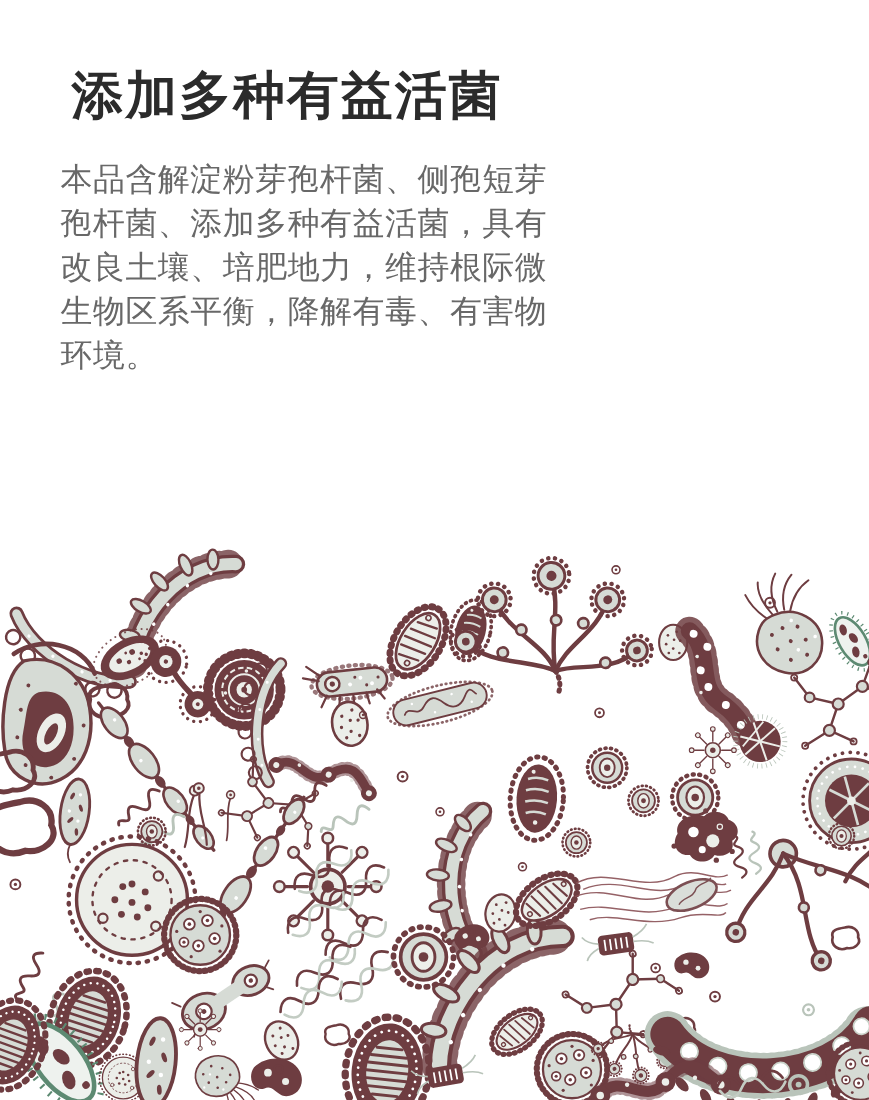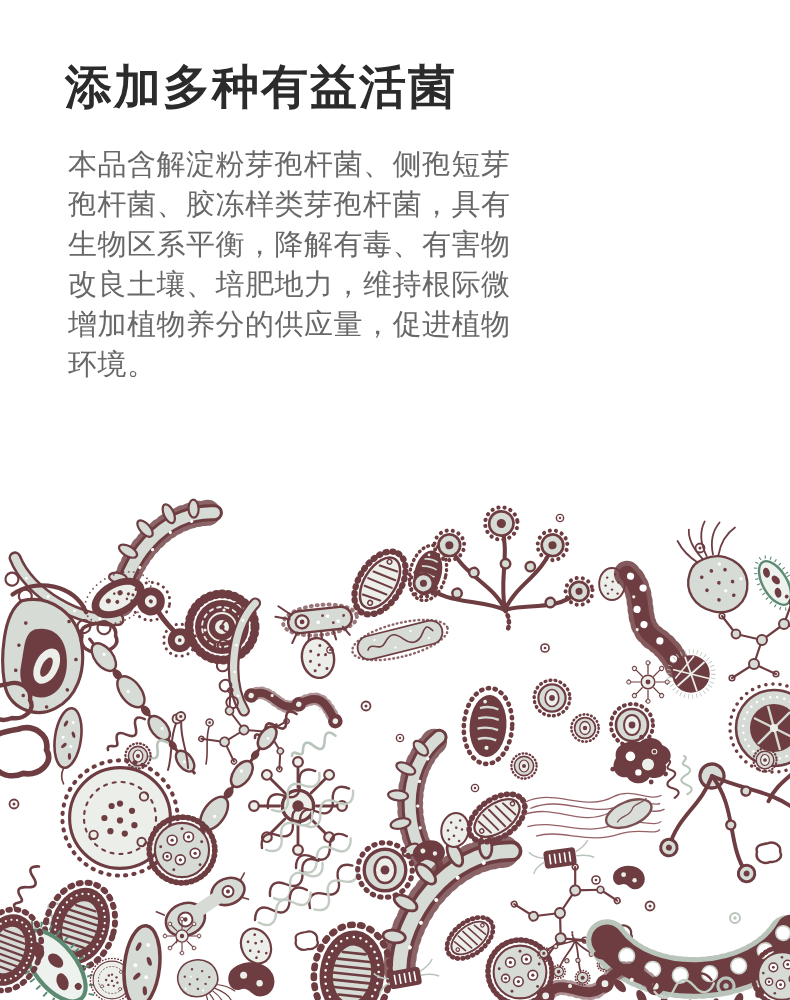--- a/index.html
+++ b/index.html
@@ -2,42 +2,41 @@
 <html><head>
 <meta charset="utf-8">
 <style>
   html,body{margin:0;padding:0;background:#fff;}
   .page{position:relative;width:790px;height:1000px;background:#fff;overflow:hidden;
         font-family:"Liberation Sans","DejaVu Sans",sans-serif;}
   .title{position:absolute;left:65px;top:62px;font-size:47px;font-weight:700;
          color:#2b2b2b;letter-spacing:2px;line-height:1.05;margin:0;white-space:nowrap;}
   .intro{position:absolute;left:55px;top:144px;color:#686868;font-size:29px;
          font-weight:400;}
-  .intro .ln{height:40px;line-height:40px;white-space:nowrap;letter-spacing:0.5px;margin-left:13px;}
+  .intro .ln{height:40px;line-height:40px;white-space:nowrap;letter-spacing:0.5px;}
   .art{position:absolute;left:0;top:488px;width:790px;height:512px;}
   
   .mk{stroke:#6e3d41;fill:none;stroke-linecap:round;}
   .fM{fill:#6e3d41;}
   .fG{fill:#d6dbd5;}
   .fL{fill:#eceee9;}
   .fW{fill:#ffffff;}
 </style>
 </head>
 <body>
 
 <div class="page">
 
   <h1 class="title">添加多种有益活菌</h1>
 
   <div class="intro">
     <div class="ln">本品含解淀粉芽孢杆菌、侧孢短芽</div>
-    <div class="ln">孢杆菌、胶冻样类芽孢杆菌，具有</div>
+    <div class="ln">孢杆菌、添加多种有益活菌，具有</div>
+    <div class="ln">改良土壤、培肥地力，维持根际微</div>
     <div class="ln">生物区系平衡，降解有毒、有害物</div>
-    <div class="ln">改良土壤、培肥地力，维持根际微</div>
-    <div class="ln">增加植物养分的供应量，促进植物</div>
     <div class="ln">环境。</div>
   </div>
 
   <svg class="art" viewBox="0 0 790 512" xmlns="http://www.w3.org/2000/svg">
     <defs>
       <g id="dotOval">
         <ellipse class="mk" rx="57" ry="37" stroke-width="3" stroke-dasharray="0.1 8" opacity=".85"></ellipse>
         <ellipse class="fM" rx="46" ry="28"></ellipse>
         <ellipse class="fL" rx="33" ry="17"></ellipse>
         <circle class="fM" cx="-16" cy="-3" r="4"></circle>

